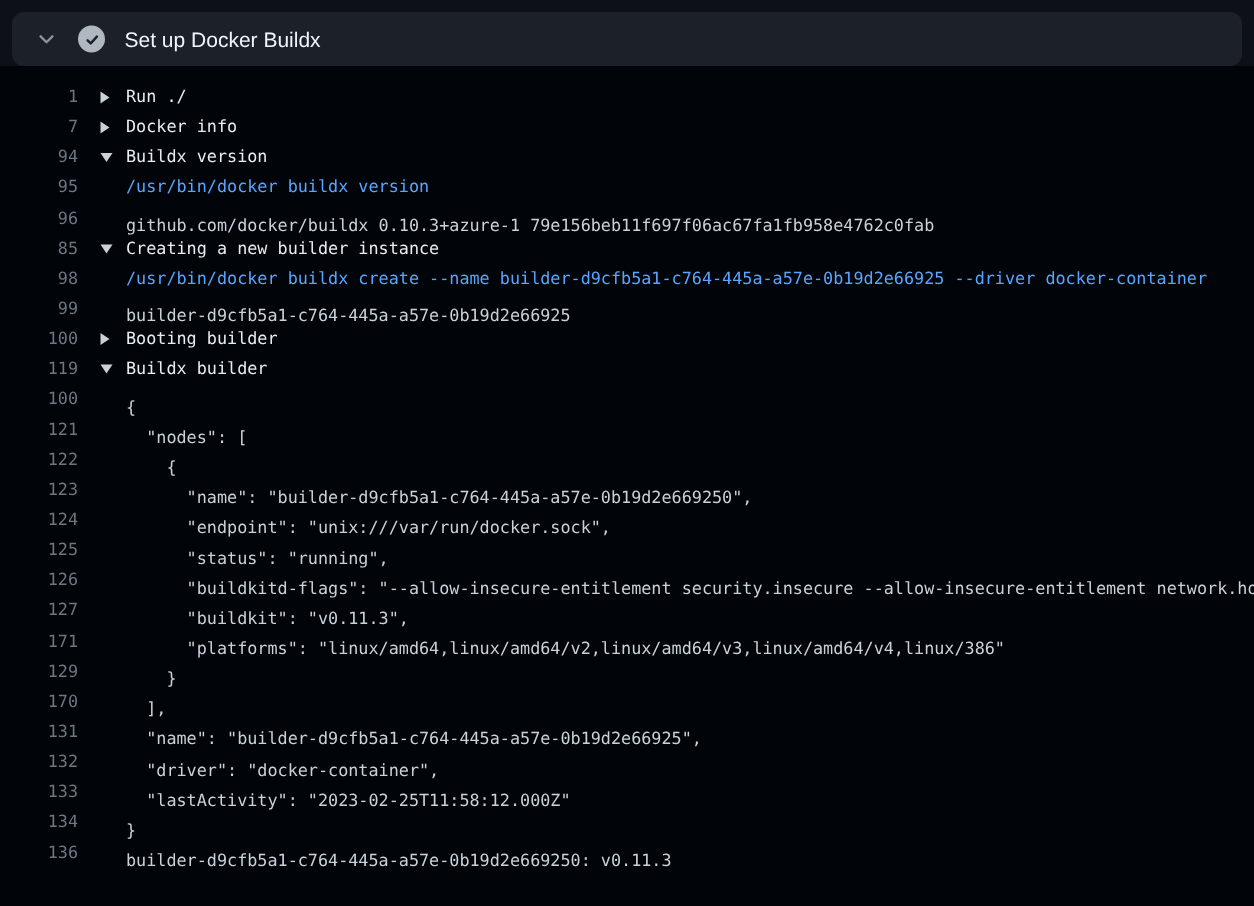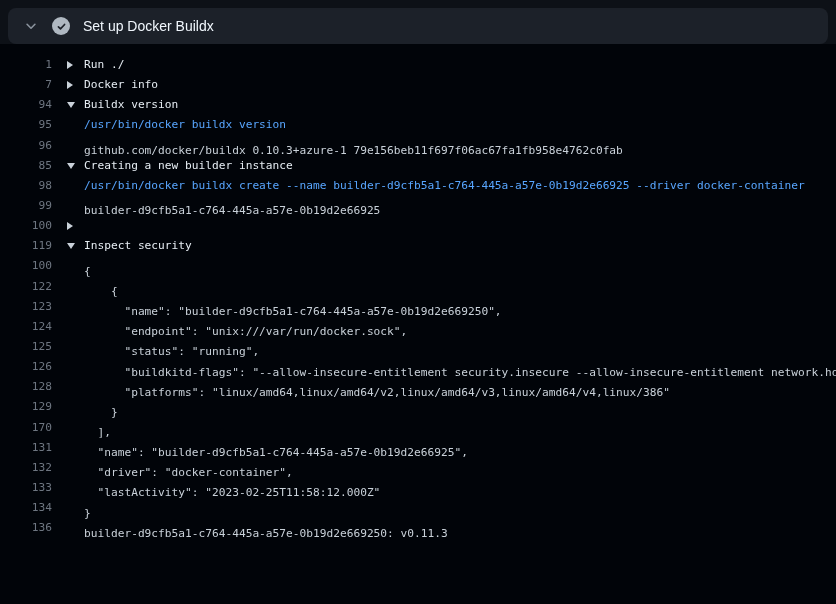--- a/index.html
+++ b/index.html
@@ -108,29 +108,31 @@
 
 <div class="log-area" id="log-rows">
     <div class="row group"><span class="gutter">1</span><span class="toggle"><i class="tri tri-right"></i></span><span class="text t-group">Run ./</span></div>
     <div class="row group"><span class="gutter">7</span><span class="toggle"><i class="tri tri-right"></i></span><span class="text t-group">Docker info</span></div>
     <div class="row group"><span class="gutter">94</span><span class="toggle"><i class="tri tri-down"></i></span><span class="text t-group">Buildx version</span></div>
     <div class="row"><span class="gutter">95</span><span class="toggle"></span><span class="text t-command">/usr/bin/docker buildx version</span></div>
     <div class="row"><span class="gutter">96</span><span class="toggle"></span><span class="text t-output">github.com/docker/buildx 0.10.3+azure-1 79e156beb11f697f06ac67fa1fb958e4762c0fab</span></div>
     <div class="row group"><span class="gutter">85</span><span class="toggle"><i class="tri tri-down"></i></span><span class="text t-group">Creating a new builder instance</span></div>
     <div class="row"><span class="gutter">98</span><span class="toggle"></span><span class="text t-command">/usr/bin/docker buildx create --name builder-d9cfb5a1-c764-445a-a57e-0b19d2e66925 --driver docker-container</span></div>
     <div class="row"><span class="gutter">99</span><span class="toggle"></span><span class="text t-output">builder-d9cfb5a1-c764-445a-a57e-0b19d2e66925</span></div>
-    <div class="row group"><span class="gutter">100</span><span class="toggle"><i class="tri tri-right"></i></span></div>
-    <div class="row group"><span class="gutter">119</span><span class="toggle"><i class="tri tri-down"></i></span><span class="text t-group">Inspect security</span></div>
+    <div class="row group"><span class="gutter">100</span><span class="toggle"><i class="tri tri-right"></i></span><span class="text t-group">Booting builder</span></div>
+    <div class="row group"><span class="gutter">119</span><span class="toggle"><i class="tri tri-down"></i></span><span class="text t-group">Buildx builder</span></div>
     <div class="row"><span class="gutter">100</span><span class="toggle"></span><span class="text t-output">{</span></div>
+    <div class="row"><span class="gutter">121</span><span class="toggle"></span><span class="text t-output">  "nodes": [</span></div>
     <div class="row"><span class="gutter">122</span><span class="toggle"></span><span class="text t-output">    {</span></div>
     <div class="row"><span class="gutter">123</span><span class="toggle"></span><span class="text t-output">      "name": "builder-d9cfb5a1-c764-445a-a57e-0b19d2e669250",</span></div>
     <div class="row"><span class="gutter">124</span><span class="toggle"></span><span class="text t-output">      "endpoint": "unix:///var/run/docker.sock",</span></div>
     <div class="row"><span class="gutter">125</span><span class="toggle"></span><span class="text t-output">      "status": "running",</span></div>
     <div class="row"><span class="gutter">126</span><span class="toggle"></span><span class="text t-output">      "buildkitd-flags": "--allow-insecure-entitlement security.insecure --allow-insecure-entitlement network.host",</span></div>
-    <div class="row"><span class="gutter">128</span><span class="toggle"></span><span class="text t-output">      "platforms": "linux/amd64,linux/amd64/v2,linux/amd64/v3,linux/amd64/v4,linux/386"</span></div>
+    <div class="row"><span class="gutter">127</span><span class="toggle"></span><span class="text t-output">      "buildkit": "v0.11.3",</span></div>
+    <div class="row"><span class="gutter">171</span><span class="toggle"></span><span class="text t-output">      "platforms": "linux/amd64,linux/amd64/v2,linux/amd64/v3,linux/amd64/v4,linux/386"</span></div>
     <div class="row"><span class="gutter">129</span><span class="toggle"></span><span class="text t-output">    }</span></div>
     <div class="row"><span class="gutter">170</span><span class="toggle"></span><span class="text t-output">  ],</span></div>
     <div class="row"><span class="gutter">131</span><span class="toggle"></span><span class="text t-output">  "name": "builder-d9cfb5a1-c764-445a-a57e-0b19d2e66925",</span></div>
     <div class="row"><span class="gutter">132</span><span class="toggle"></span><span class="text t-output">  "driver": "docker-container",</span></div>
     <div class="row"><span class="gutter">133</span><span class="toggle"></span><span class="text t-output">  "lastActivity": "2023-02-25T11:58:12.000Z"</span></div>
     <div class="row"><span class="gutter">134</span><span class="toggle"></span><span class="text t-output">}</span></div>
     <div class="row"><span class="gutter">136</span><span class="toggle"></span><span class="text t-output">builder-d9cfb5a1-c764-445a-a57e-0b19d2e669250: v0.11.3</span></div>
   </div>
 
 </body></html>

